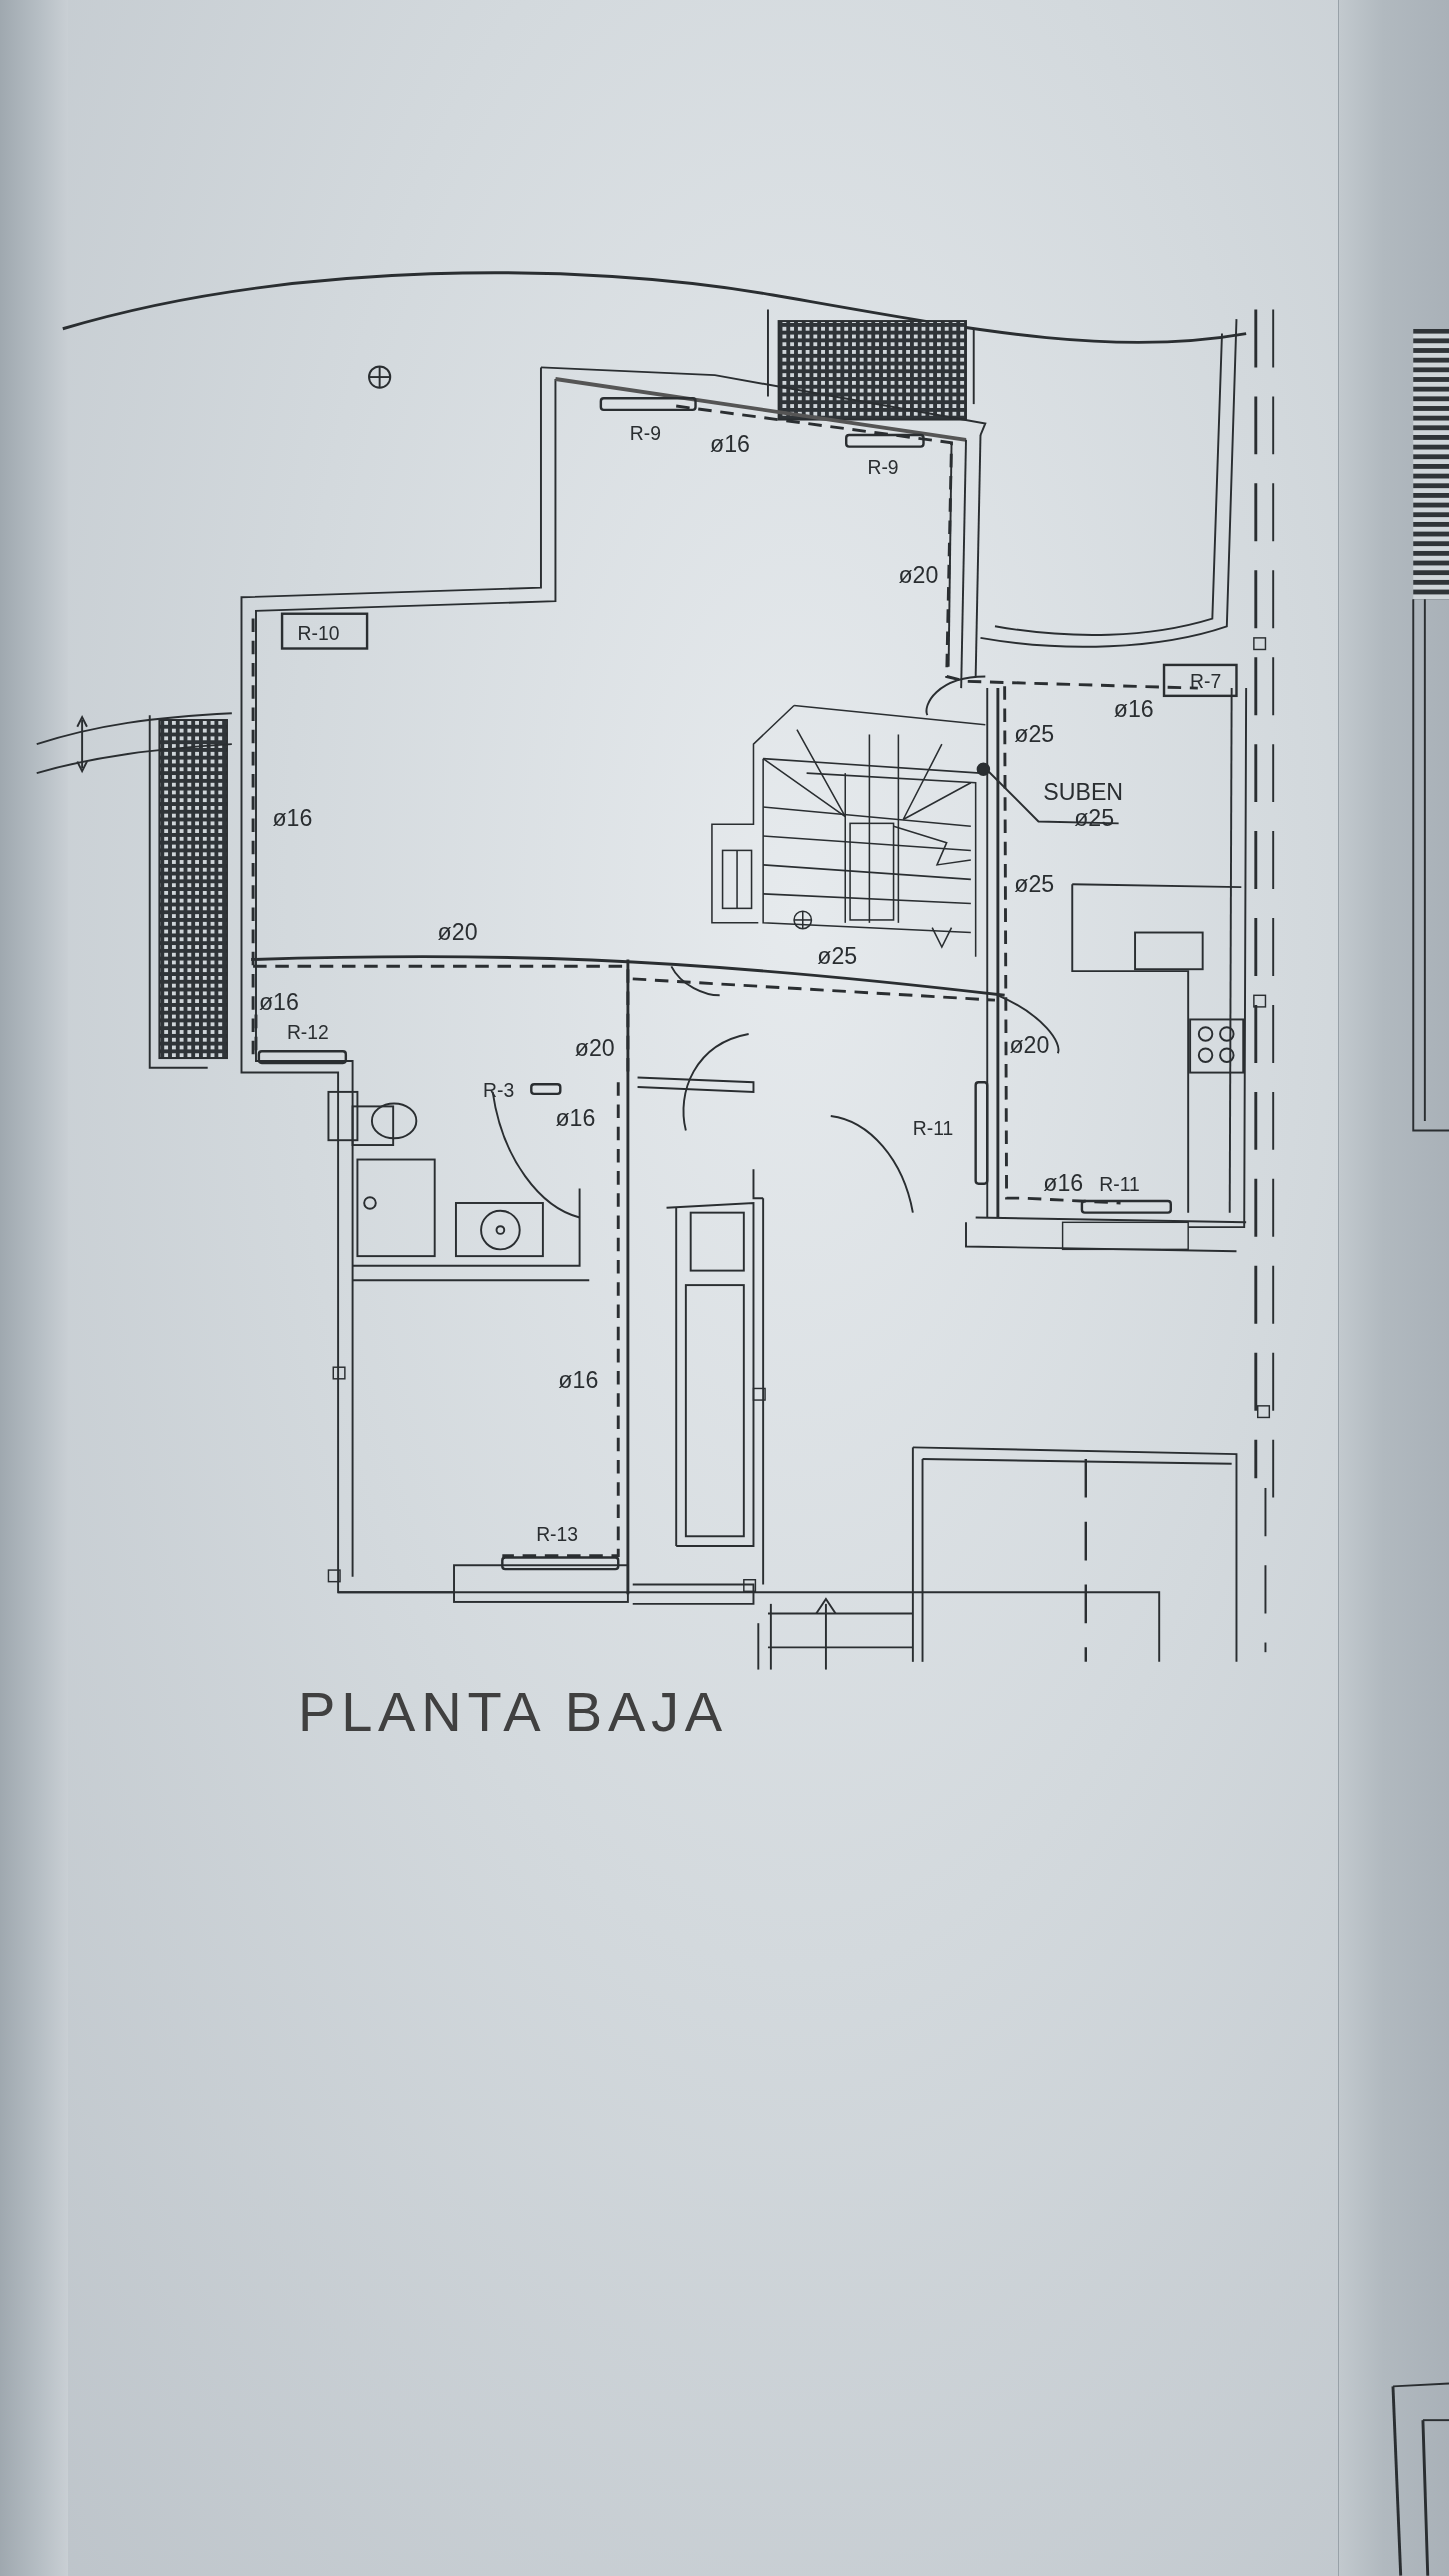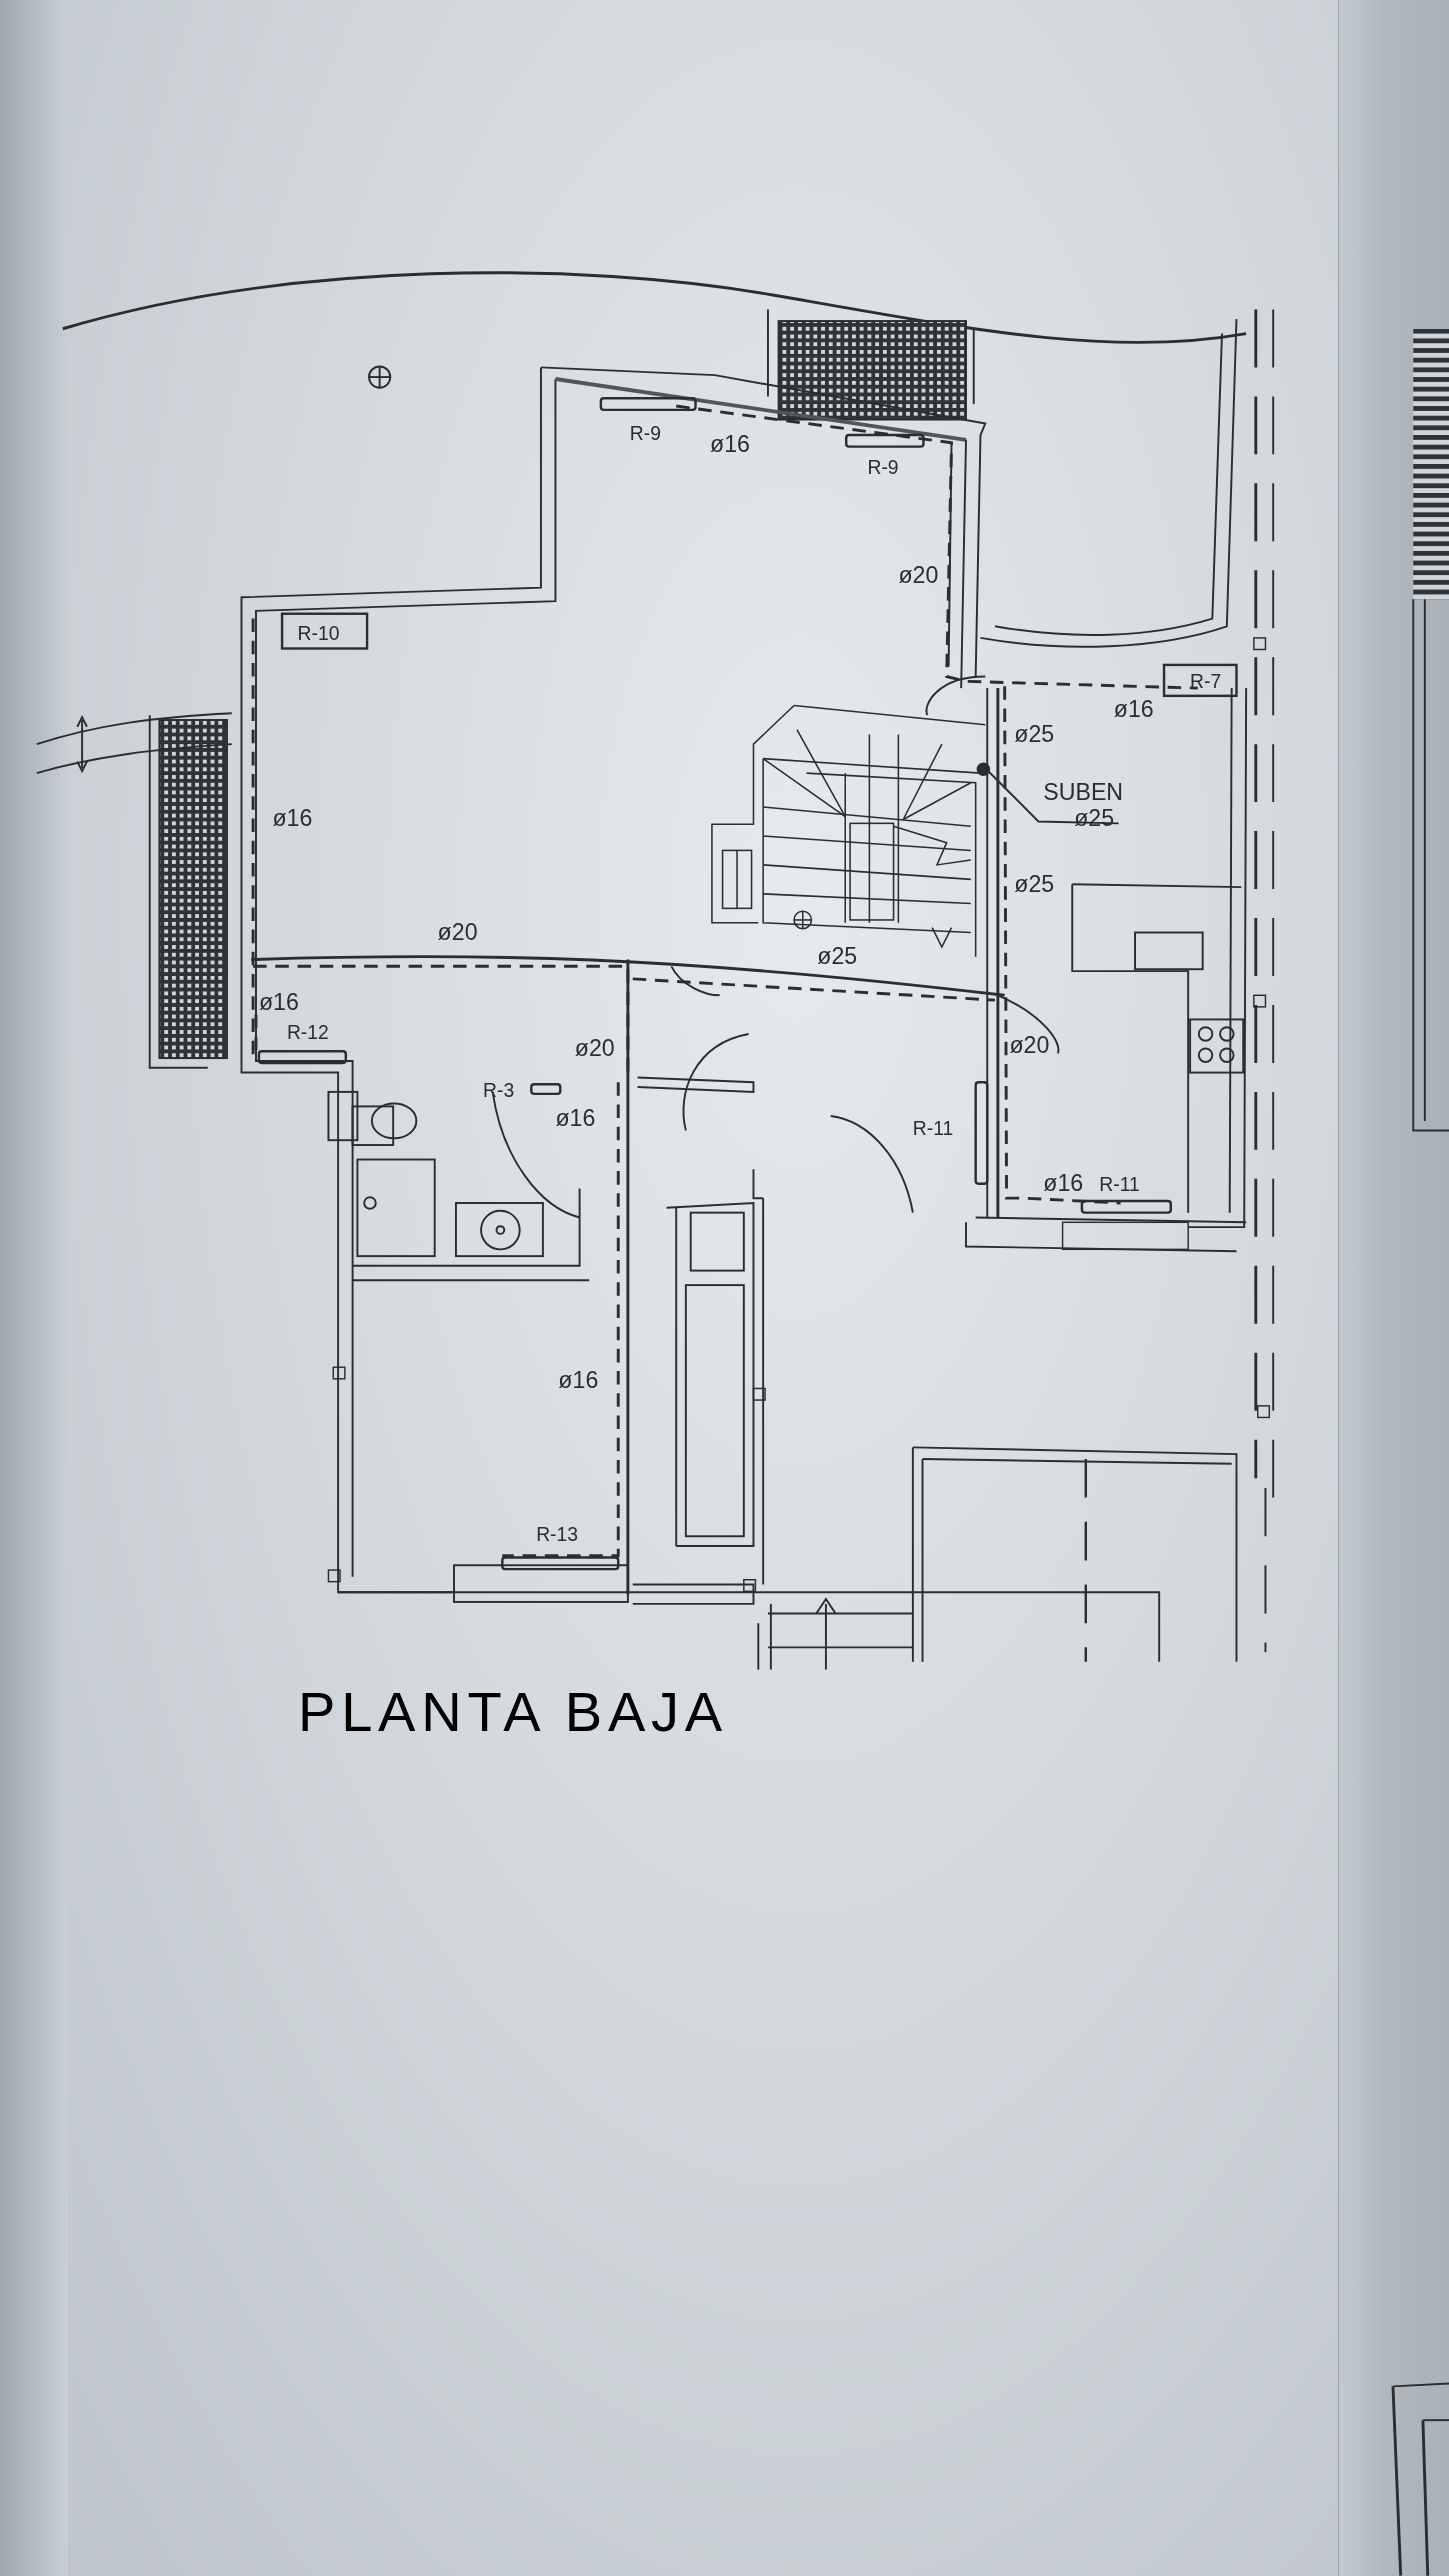--- a/index.html
+++ b/index.html
@@ -21,21 +21,21 @@
   .sheet-right-fold {
     position: absolute; left: 1338px; top: 0; width: 111px; height: 2576px;
     background: linear-gradient(90deg, #c2c9ce 0%, #b1b9bf 40%, #a9b1b8 100%);
     border-left: 1.9px solid #98a1a8;
   }
   svg.plan { position: absolute; left: 0; top: 0; }
   .label { font-family: "Liberation Sans", sans-serif; fill: #2a2e31; }
   .plan-title {
     position: absolute; left: 298px; top: 1679px;
     font-family: "Liberation Sans", sans-serif;
-    font-size: 56px; letter-spacing: 5.8px; color: #000000;
+    font-size: 56px; letter-spacing: 5.8px; color: #404040;
     font-weight: normal;
   }
 </style>
 </head>
 <body>
 
 <div class="photo-bg"></div>
 <div class="sheet-left-edge"></div>
 <div class="sheet-right-fold"></div>
 

